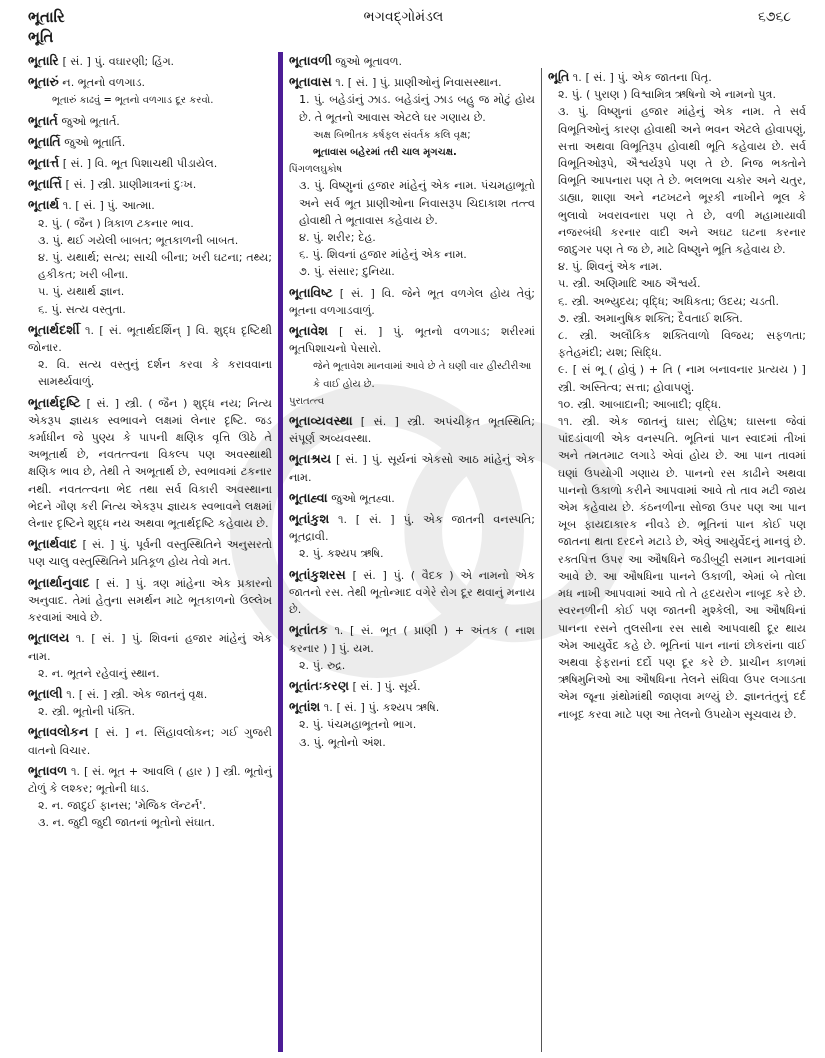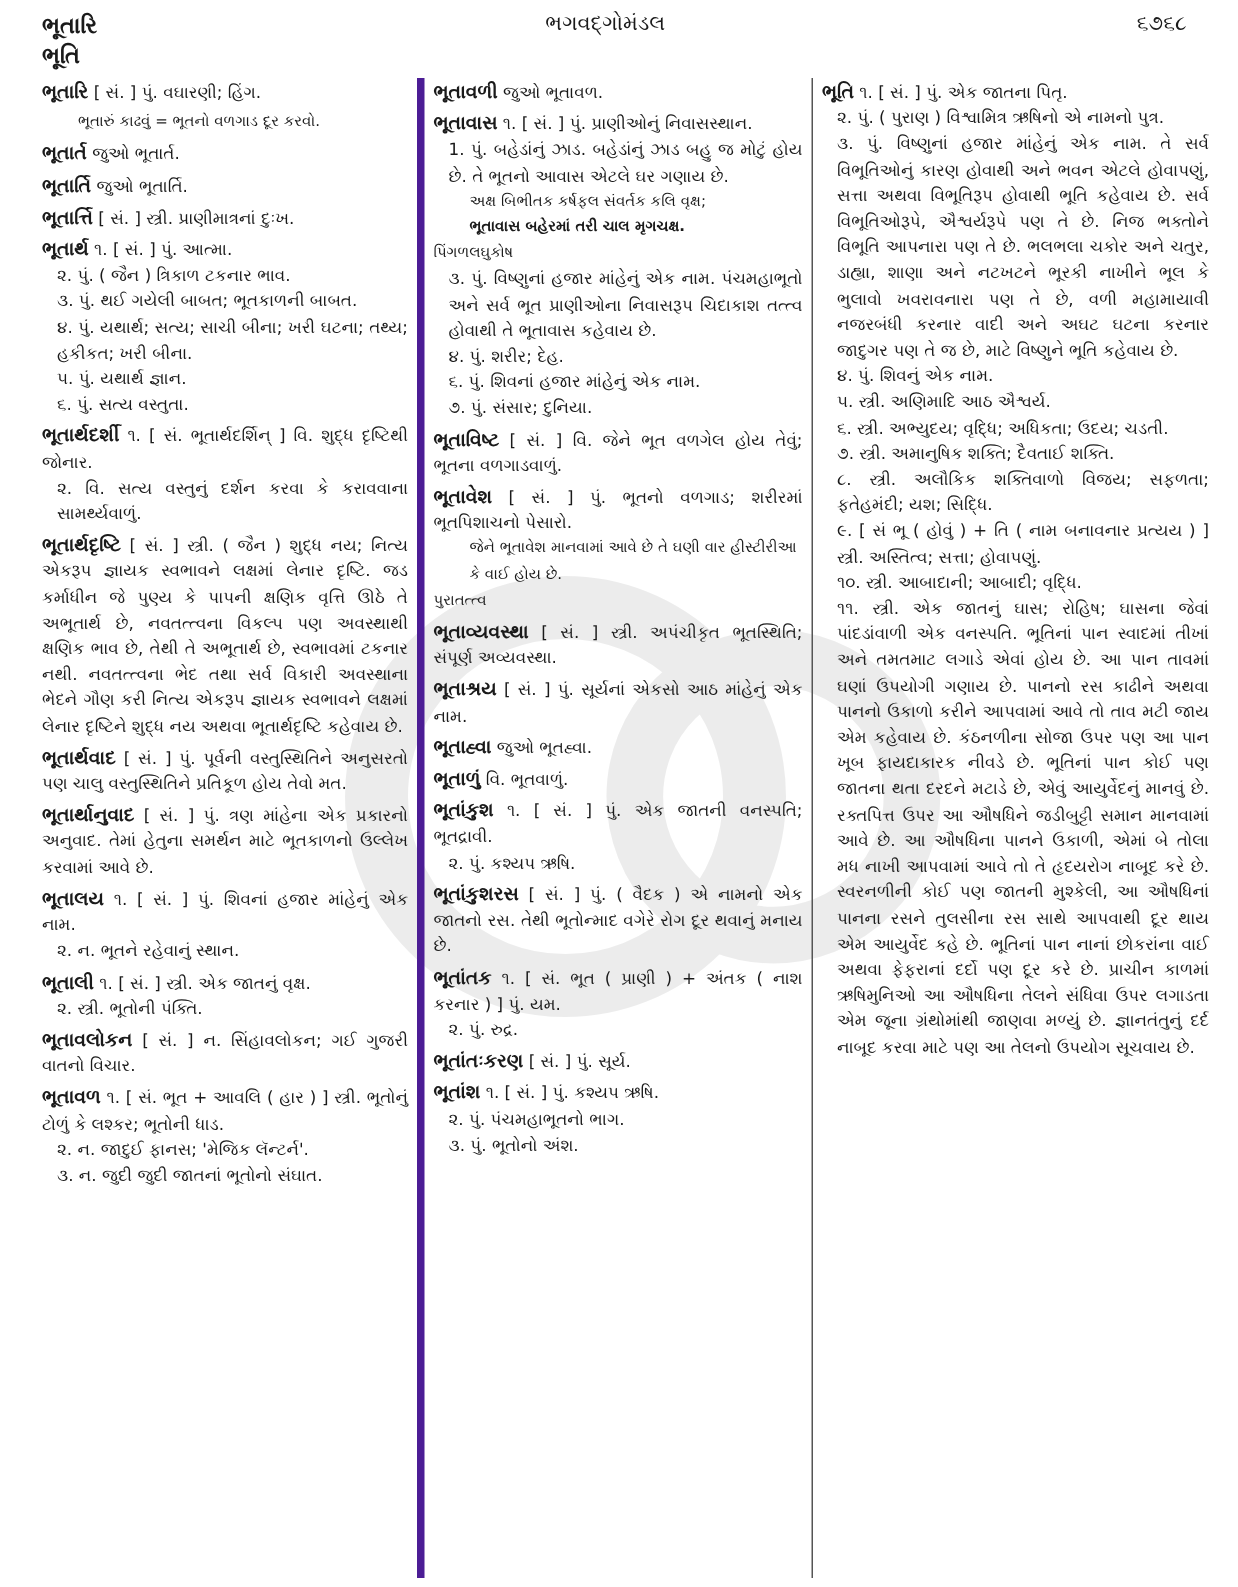--- a/index.html
+++ b/index.html
@@ -24,21 +24,21 @@
   .columns {
     position: absolute; left: 22px; top: 52px; width: 790px; height: 1000px;
     display: flex;
   }
   .col {
     box-sizing: border-box; padding: 0 6px; overflow: hidden;
     font-size: 11.2px; line-height: 17.2px;
   }
   .col1 { width: 256px; }
   .col2 { width: 263px; border-left: 5px solid #4c1d95; }
-  .col3 { width: 271px; border-left: 1px solid #555; }
+  .col3 { width: 271px; border-left: 1px solid #555; margin-top: 16px; }
 
   .entry { margin-bottom: 3px; }
   .hw { font-weight: bold; font-size: 12.6px; }
   .sense { padding-left: 10px; }
   .quote { padding-left: 24px; font-size: 10px; }
   .quote-bold { font-weight: bold; }
   .src { font-size: 10px; padding-right: 4px; }
   .text { text-align: justify; }
 </style>
 </head>
@@ -55,27 +55,31 @@
   <div class="running-title">ભગવદ્ગોમંડલ</div>
   <div class="page-num">૬૭૬૮</div>
 </div>
 
 <div class="columns">
   <div class="col col1">
       <div class="entry">
         <div class="text"><span class="hw">ભૂતારિ</span> <span>[ સં. ] પું. વઘારણી; હિંગ.</span></div>
       </div>
       <div class="entry">
+        <div class="text"><span class="hw">ભૂતારું</span> <span>ન. ભૂતનો વળગાડ.</span></div>
         <div class="quote">ભૂતારું કાઢવું = ભૂતનો વળગાડ દૂર કરવો.</div>
       </div>
       <div class="entry">
         <div class="text"><span class="hw">ભૂતાર્ત</span> <span>જુઓ ભૂતાર્ત.</span></div>
       </div>
       <div class="entry">
         <div class="text"><span class="hw">ભૂતાર્તિ</span> <span>જુઓ ભૂતાર્તિ.</span></div>
+      </div>
+      <div class="entry">
+        <div class="text"><span class="hw">ભૂતાર્ત્ત</span> <span>[ સં. ] વિ. ભૂત પિશાચથી પીડાયેલ.</span></div>
       </div>
       <div class="entry">
         <div class="text"><span class="hw">ભૂતાર્ત્તિ</span> <span>[ સં. ] સ્ત્રી. પ્રાણીમાત્રનાં દુઃખ.</span></div>
       </div>
       <div class="entry">
         <div class="text"><span class="hw">ભૂતાર્થ</span> <span>૧. [ સં. ] પું. આત્મા.</span></div>
         <div class="sense text">૨. પું. ( જૈન ) ત્રિકાળ ટકનાર ભાવ.</div>
         <div class="sense text">૩. પું. થઈ ગયેલી બાબત; ભૂતકાળની બાબત.</div>
         <div class="sense text">૪. પું. યથાર્થ; સત્ય; સાચી બીના; ખરી ઘટના; તથ્ય; હકીકત; ખરી બીના.</div>
         <div class="sense text">૫. પું. યથાર્થ જ્ઞાન.</div>
@@ -137,23 +141,20 @@
       <div class="entry">
         <div class="text"><span class="hw">ભૂતાવ્યવસ્થા</span> <span>[ સં. ] સ્ત્રી. અપંચીકૃત ભૂતસ્થિતિ; સંપૂર્ણ અવ્યવસ્થા.</span></div>
       </div>
       <div class="entry">
         <div class="text"><span class="hw">ભૂતાશ્રય</span> <span>[ સં. ] પું. સૂર્યનાં એકસો આઠ માંહેનું એક નામ.</span></div>
       </div>
       <div class="entry">
         <div class="text"><span class="hw">ભૂતાહ્વા</span> <span>જુઓ ભૂતહ્વા.</span></div>
       </div>
       <div class="entry">
-        <div class="text"><span class="hw">ભૂતાળું</span> <span>વિ. ભૂતવાળું.</span></div>
-      </div>
-      <div class="entry">
         <div class="text"><span class="hw">ભૂતાંકુશ</span> <span>૧. [ સં. ] પું. એક જાતની વનસ્પતિ; ભૂતદ્રાવી.</span></div>
         <div class="sense text">૨. પું. કશ્યપ ઋષિ.</div>
       </div>
       <div class="entry">
         <div class="text"><span class="hw">ભૂતાંકુશરસ</span> <span>[ સં. ] પું. ( વૈદક ) એ નામનો એક જાતનો રસ. તેથી ભૂતોન્માદ વગેરે રોગ દૂર થવાનું મનાય છે.</span></div>
       </div>
       <div class="entry">
         <div class="text"><span class="hw">ભૂતાંતક</span> <span>૧. [ સં. ભૂત ( પ્રાણી ) + અંતક ( નાશ કરનાર ) ] પું. યમ.</span></div>
         <div class="sense text">૨. પું. રુદ્ર.</div>
       </div>

